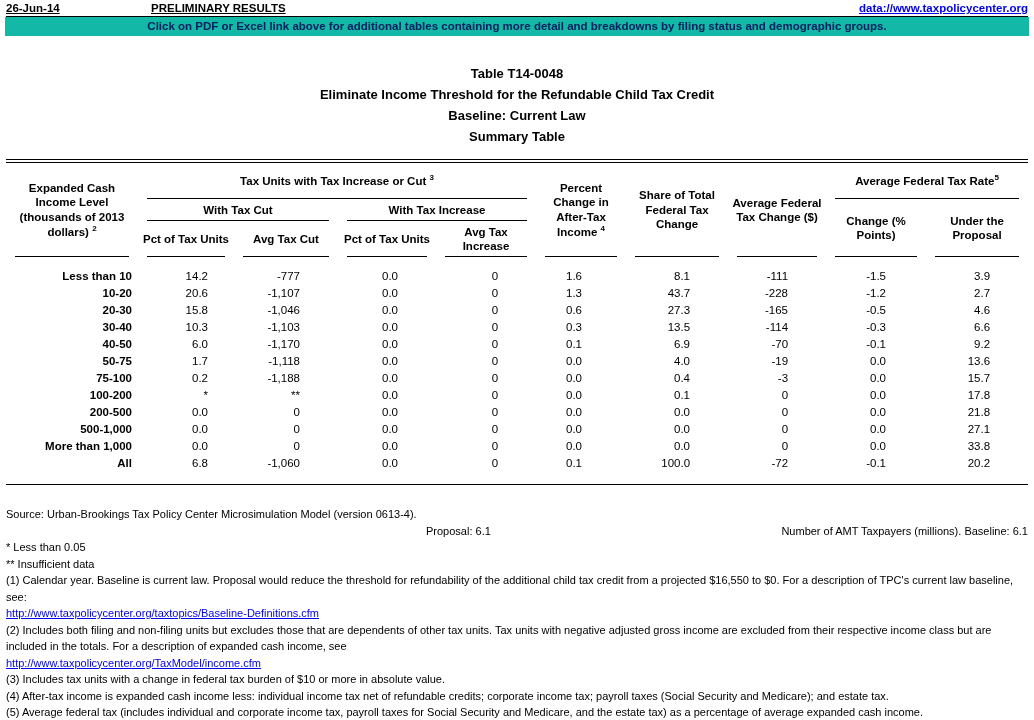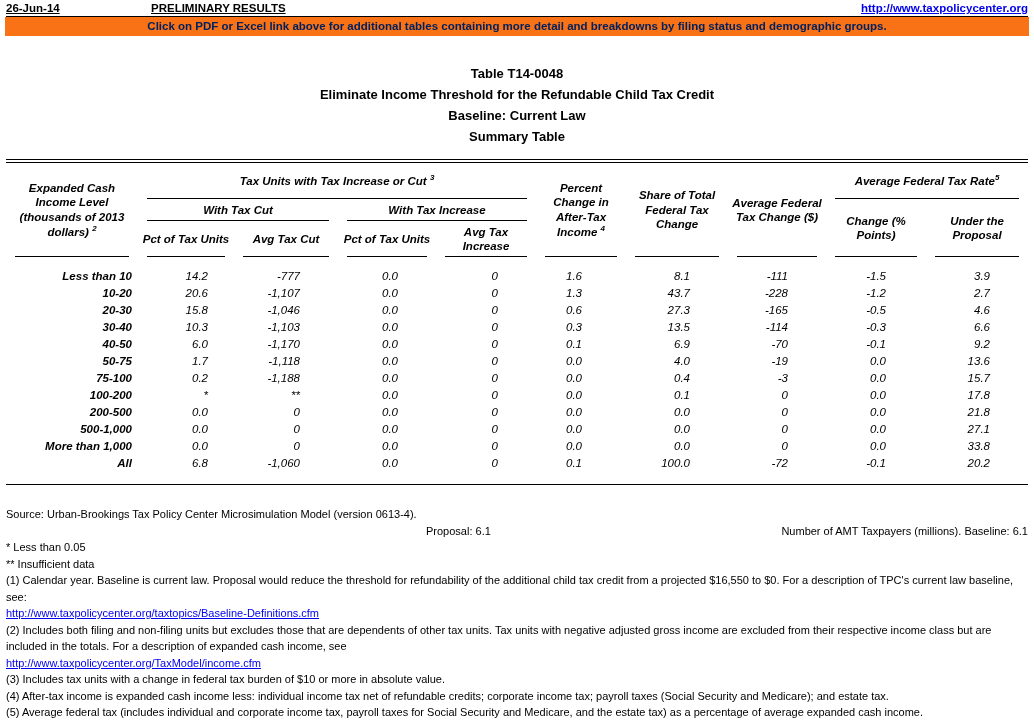--- a/index.html
+++ b/index.html
@@ -19,35 +19,35 @@
     border-bottom: 1.5px solid #000;
     text-decoration: underline;
   }
   .topbar .date { width: 145px; }
   .topbar .url { margin-left: auto; }
   .link { color: #0000EE; text-decoration: underline; cursor: pointer; }
 
   
   .banner {
     height: 19px; line-height: 19px;
-    background: #f97316; color: #002060;
+    background: #14b8a6; color: #002060;
     font-weight: bold; font-size: 11.5px; text-align: center;
     margin: 0 -1px;
   }
 
   
   .titles { margin-top: 27px; text-align: center; font-weight: bold; font-size: 13px; }
   .titles div { line-height: 21px; }
   sup { font-size: 8px; font-weight: bold; }
 
   
   .dbl-rule { margin-top: 12px; height: 4px; border-top: 1.5px solid #000; border-bottom: 1.5px solid #000; }
   .bottom-rule { border-top: 1.5px solid #000; margin-top: 13px; }
 
-  table { width: 1022px; border-collapse: collapse; table-layout: fixed; font-style: italic; }
+  table { width: 1022px; border-collapse: collapse; table-layout: fixed; }
   thead tr:nth-child(1) { height: 36px; }
   thead tr:nth-child(2) { height: 22px; }
   thead tr:nth-child(3) { height: 36px; }
   th {
     font-weight: bold; font-size: 11.5px; text-align: center;
     vertical-align: middle; position: relative; padding: 1px 4px; line-height: 1.25;
   }
   .ul::after {
     content: ""; position: absolute; left: 9px; right: 9px; bottom: 0;
     border-bottom: 1.5px solid #000;
@@ -66,21 +66,21 @@
   .amt-prop { position: absolute; left: 420px; top: 0; }
 </style>
 </head>
 <body>
 
 <div class="page">
 
   <div class="topbar">
     <span class="date">26-Jun-14</span>
     <span>PRELIMINARY RESULTS</span>
-    <a class="url link">http://www.taxpolicycenter.org</a>
+    <a class="url link">data://www.taxpolicycenter.org</a>
   </div>
 
   <div class="banner">Click on PDF or Excel link above for additional tables containing more detail and breakdowns by filing status and demographic groups.</div>
 
   <div class="titles">
     <div>Table T14-0048</div>
     <div>Eliminate Income Threshold for the Refundable Child Tax Credit</div>
     <div>Baseline: Current Law</div>
     <div>Summary Table</div>
   </div>

